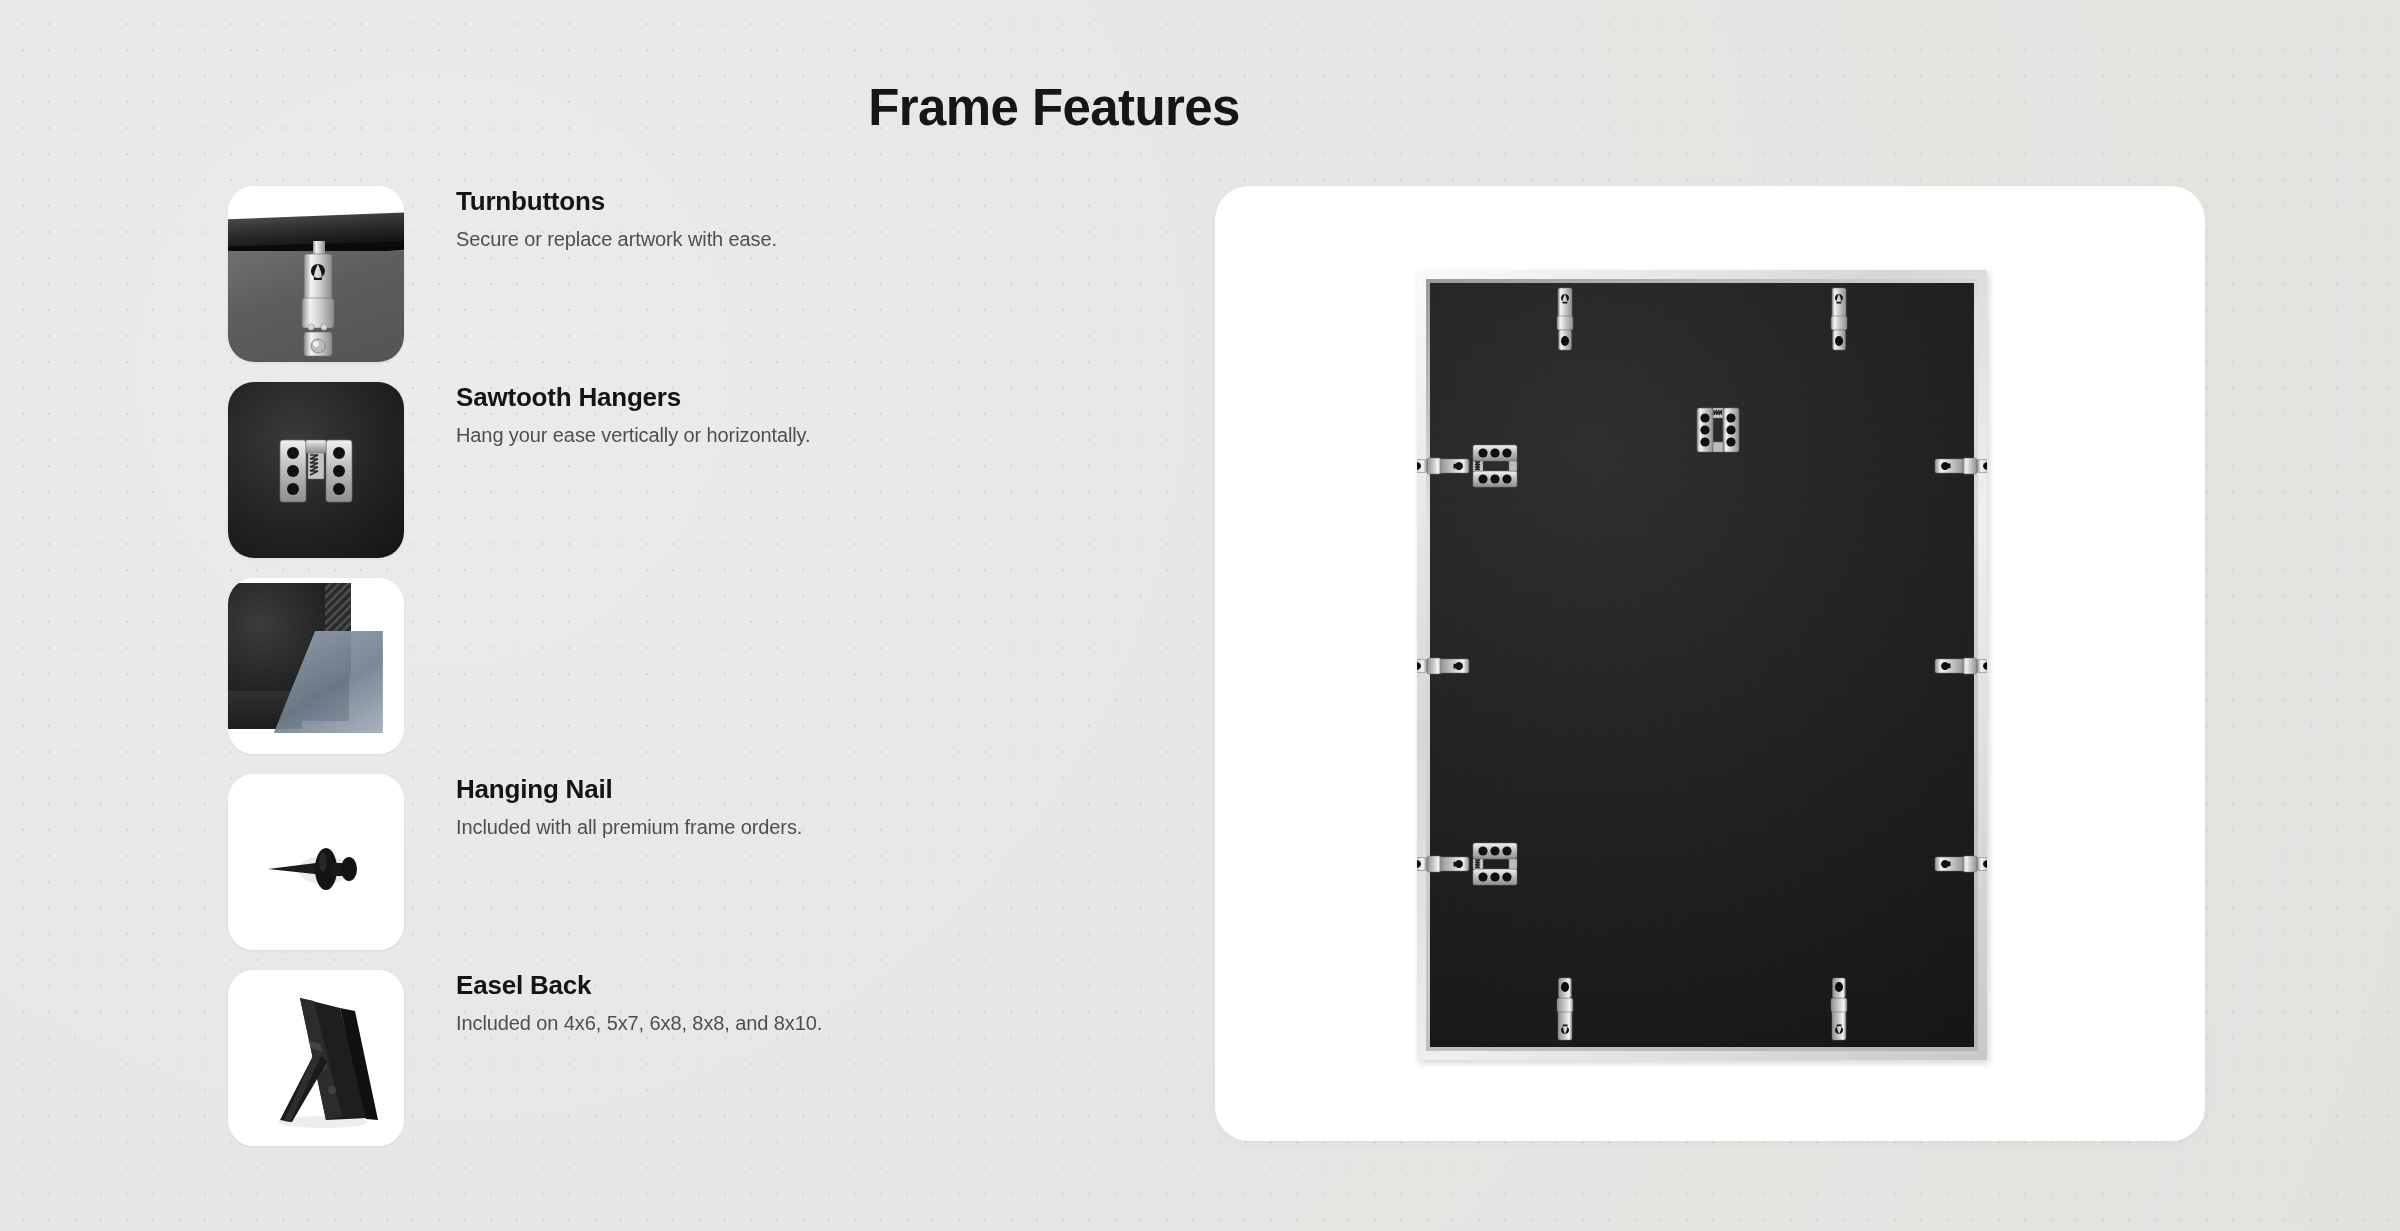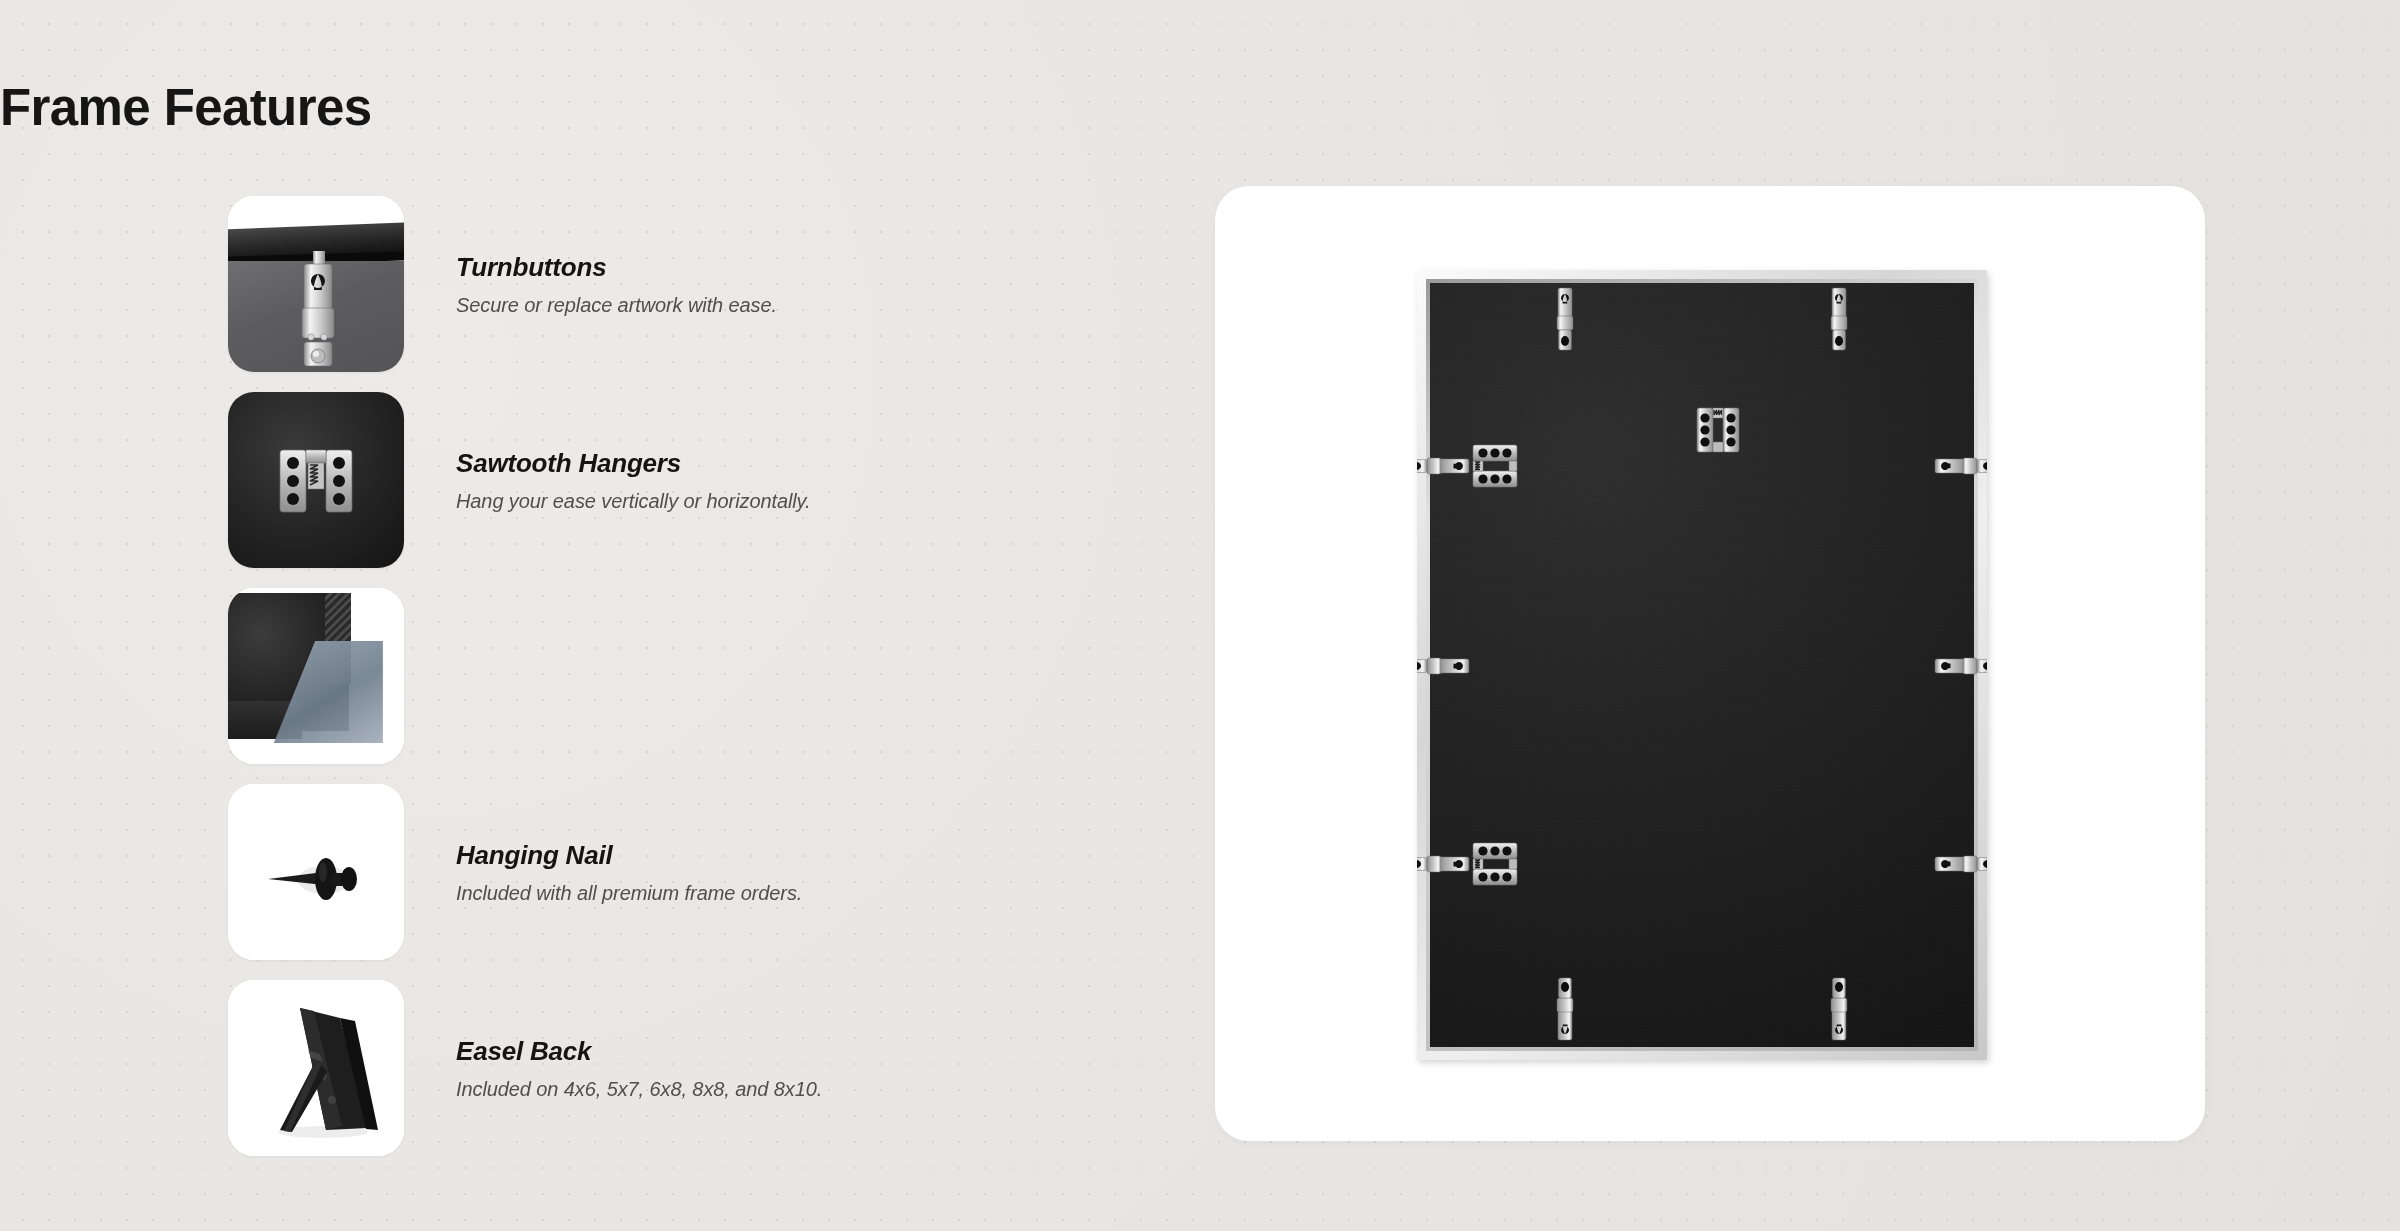--- a/index.html
+++ b/index.html
@@ -33,39 +33,39 @@
     opacity: .85;
     pointer-events: none;
   }
 
   
   #title {
     position: absolute;
     top: 78px;
     left: 0;
     width: 2108px;
+    text-align: center;
     font-size: 51px;
     font-weight: 700;
     letter-spacing: -0.6px;
     color: #161616;
   }
 
   
   #features {
     position: absolute;
     left: 228px;
     top: 186px;
     width: 900px;
   }
   .feature-row {
     display: flex;
-    align-items: center;
+    align-items: flex-start;
     height: 196px;
     margin-bottom: 0px;
-    font-style: italic;
   }
   .thumb {
     width: 176px;
     height: 176px;
     min-width: 176px;
     border-radius: 26px;
     overflow: hidden;
     position: relative;
     background: #fff;
     box-shadow: 0 1px 3px rgba(0,0,0,.06);

